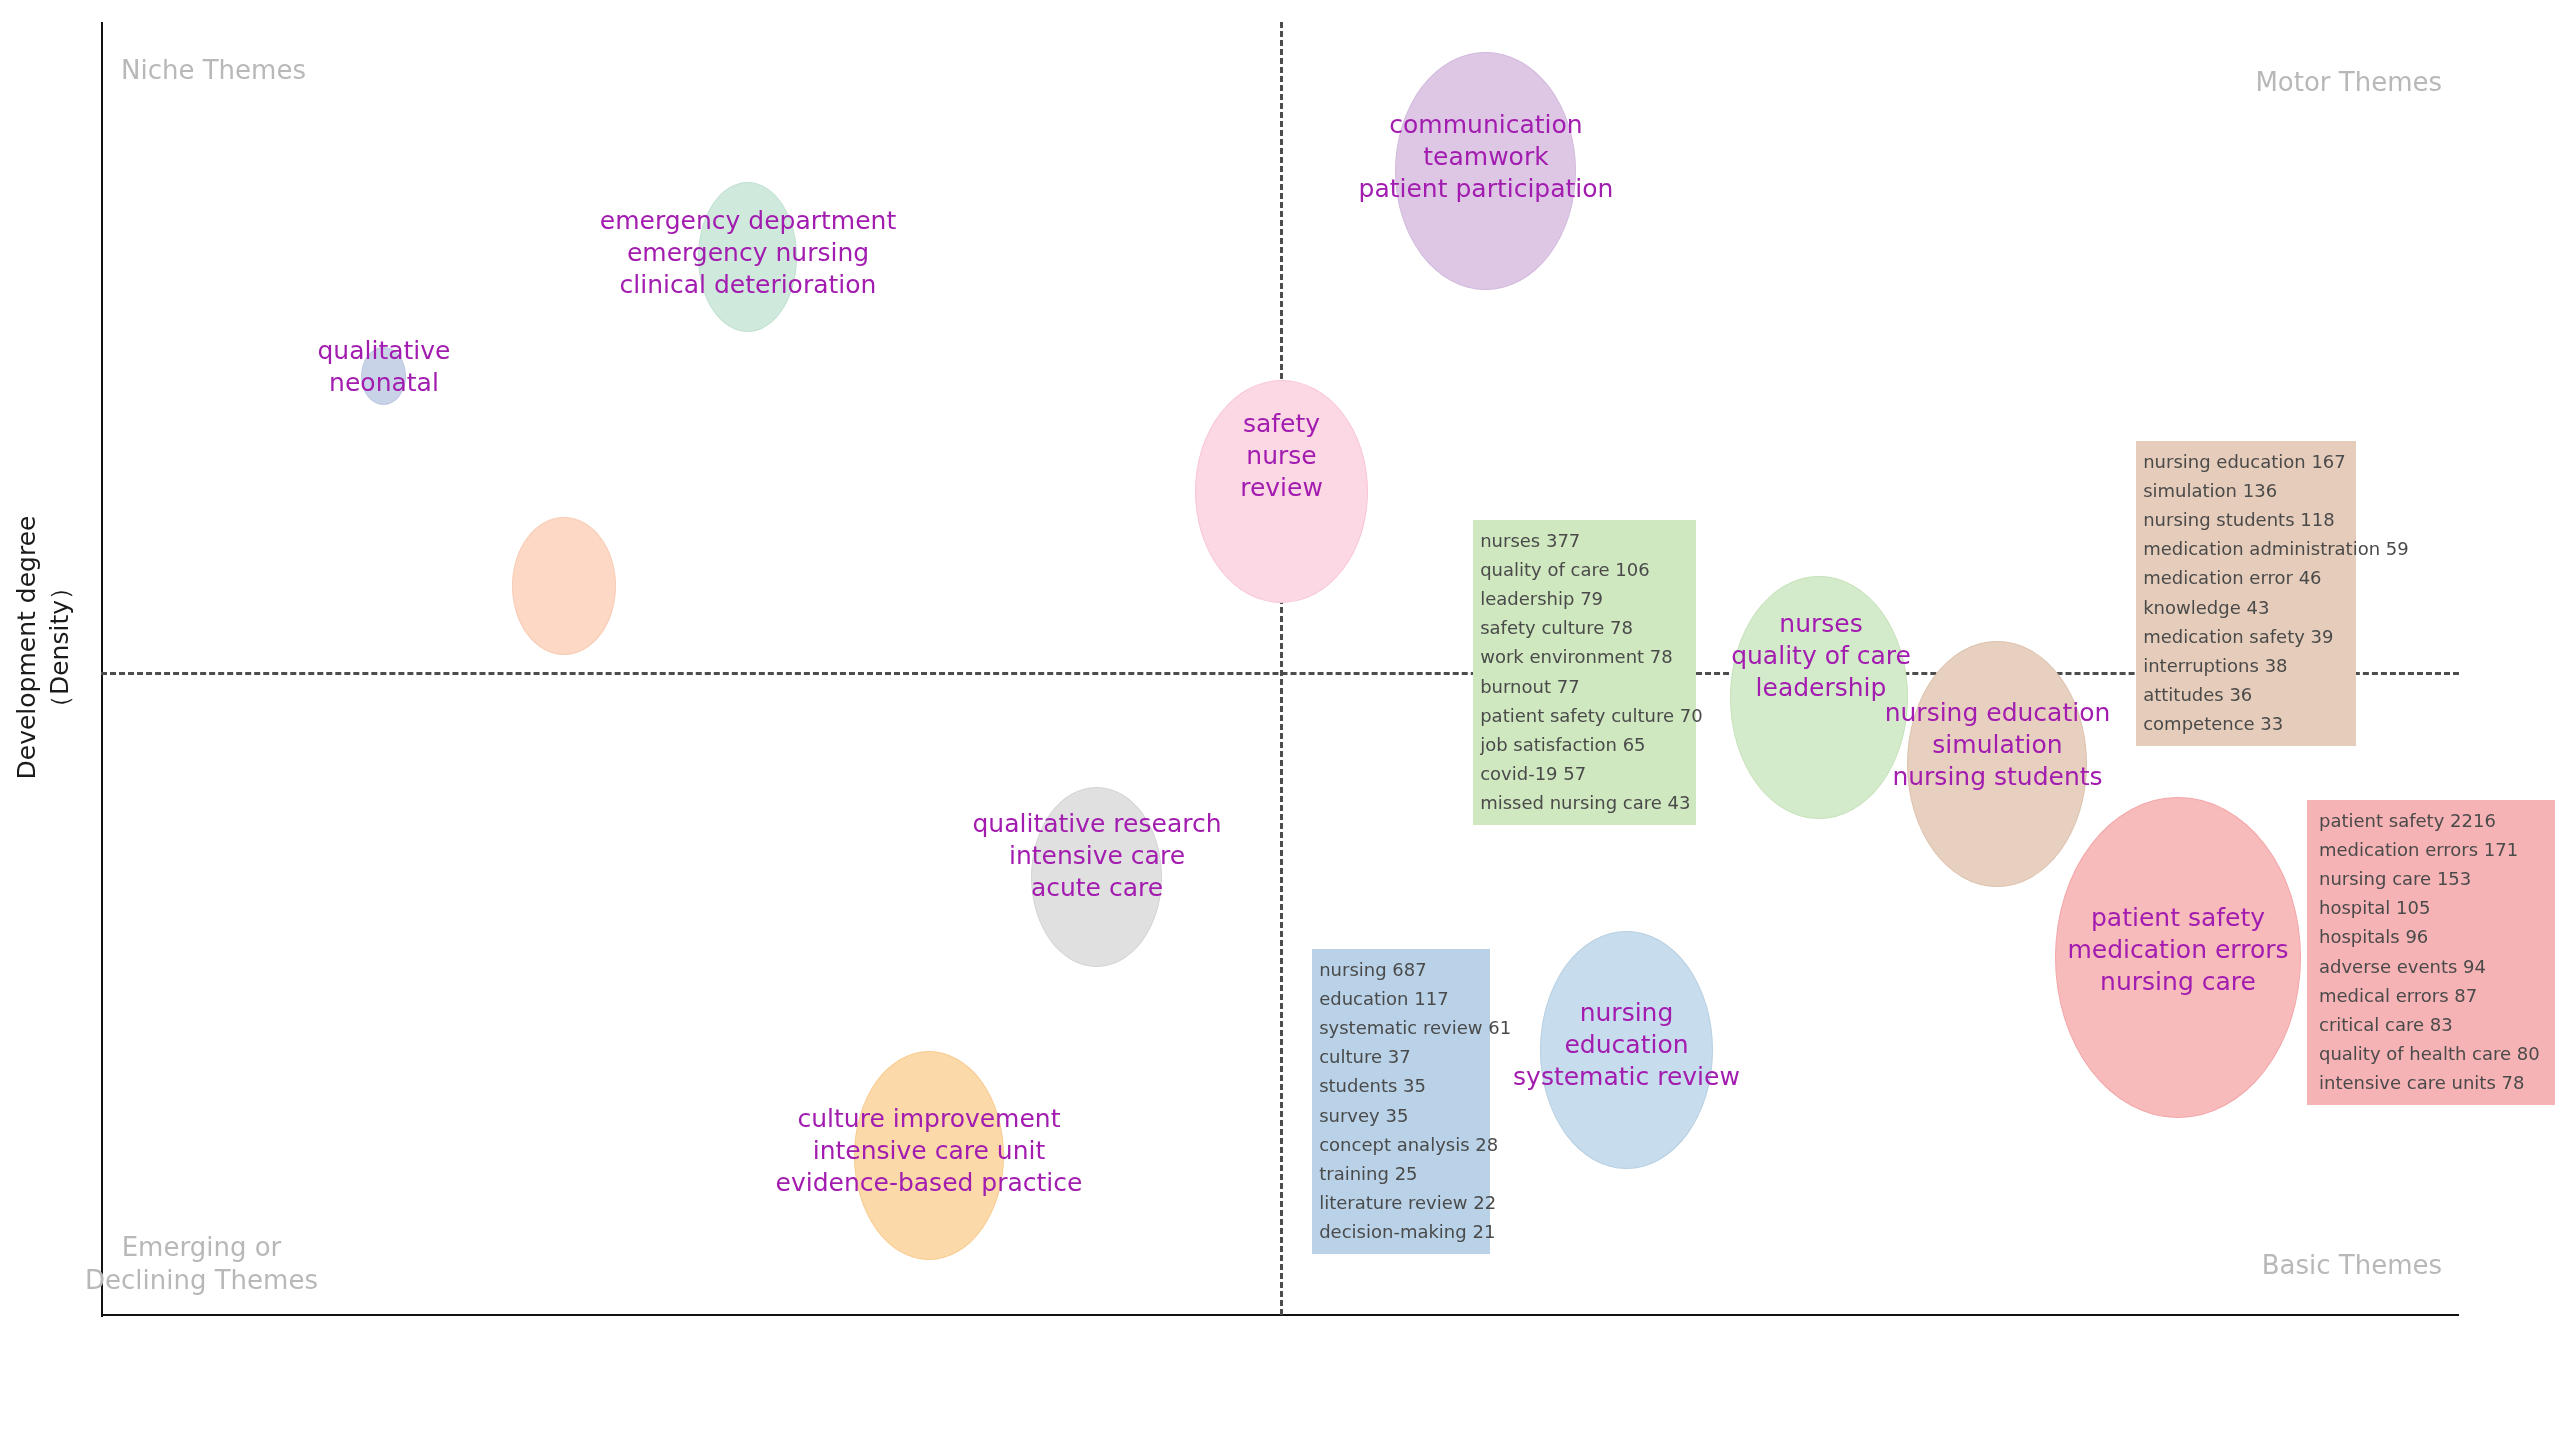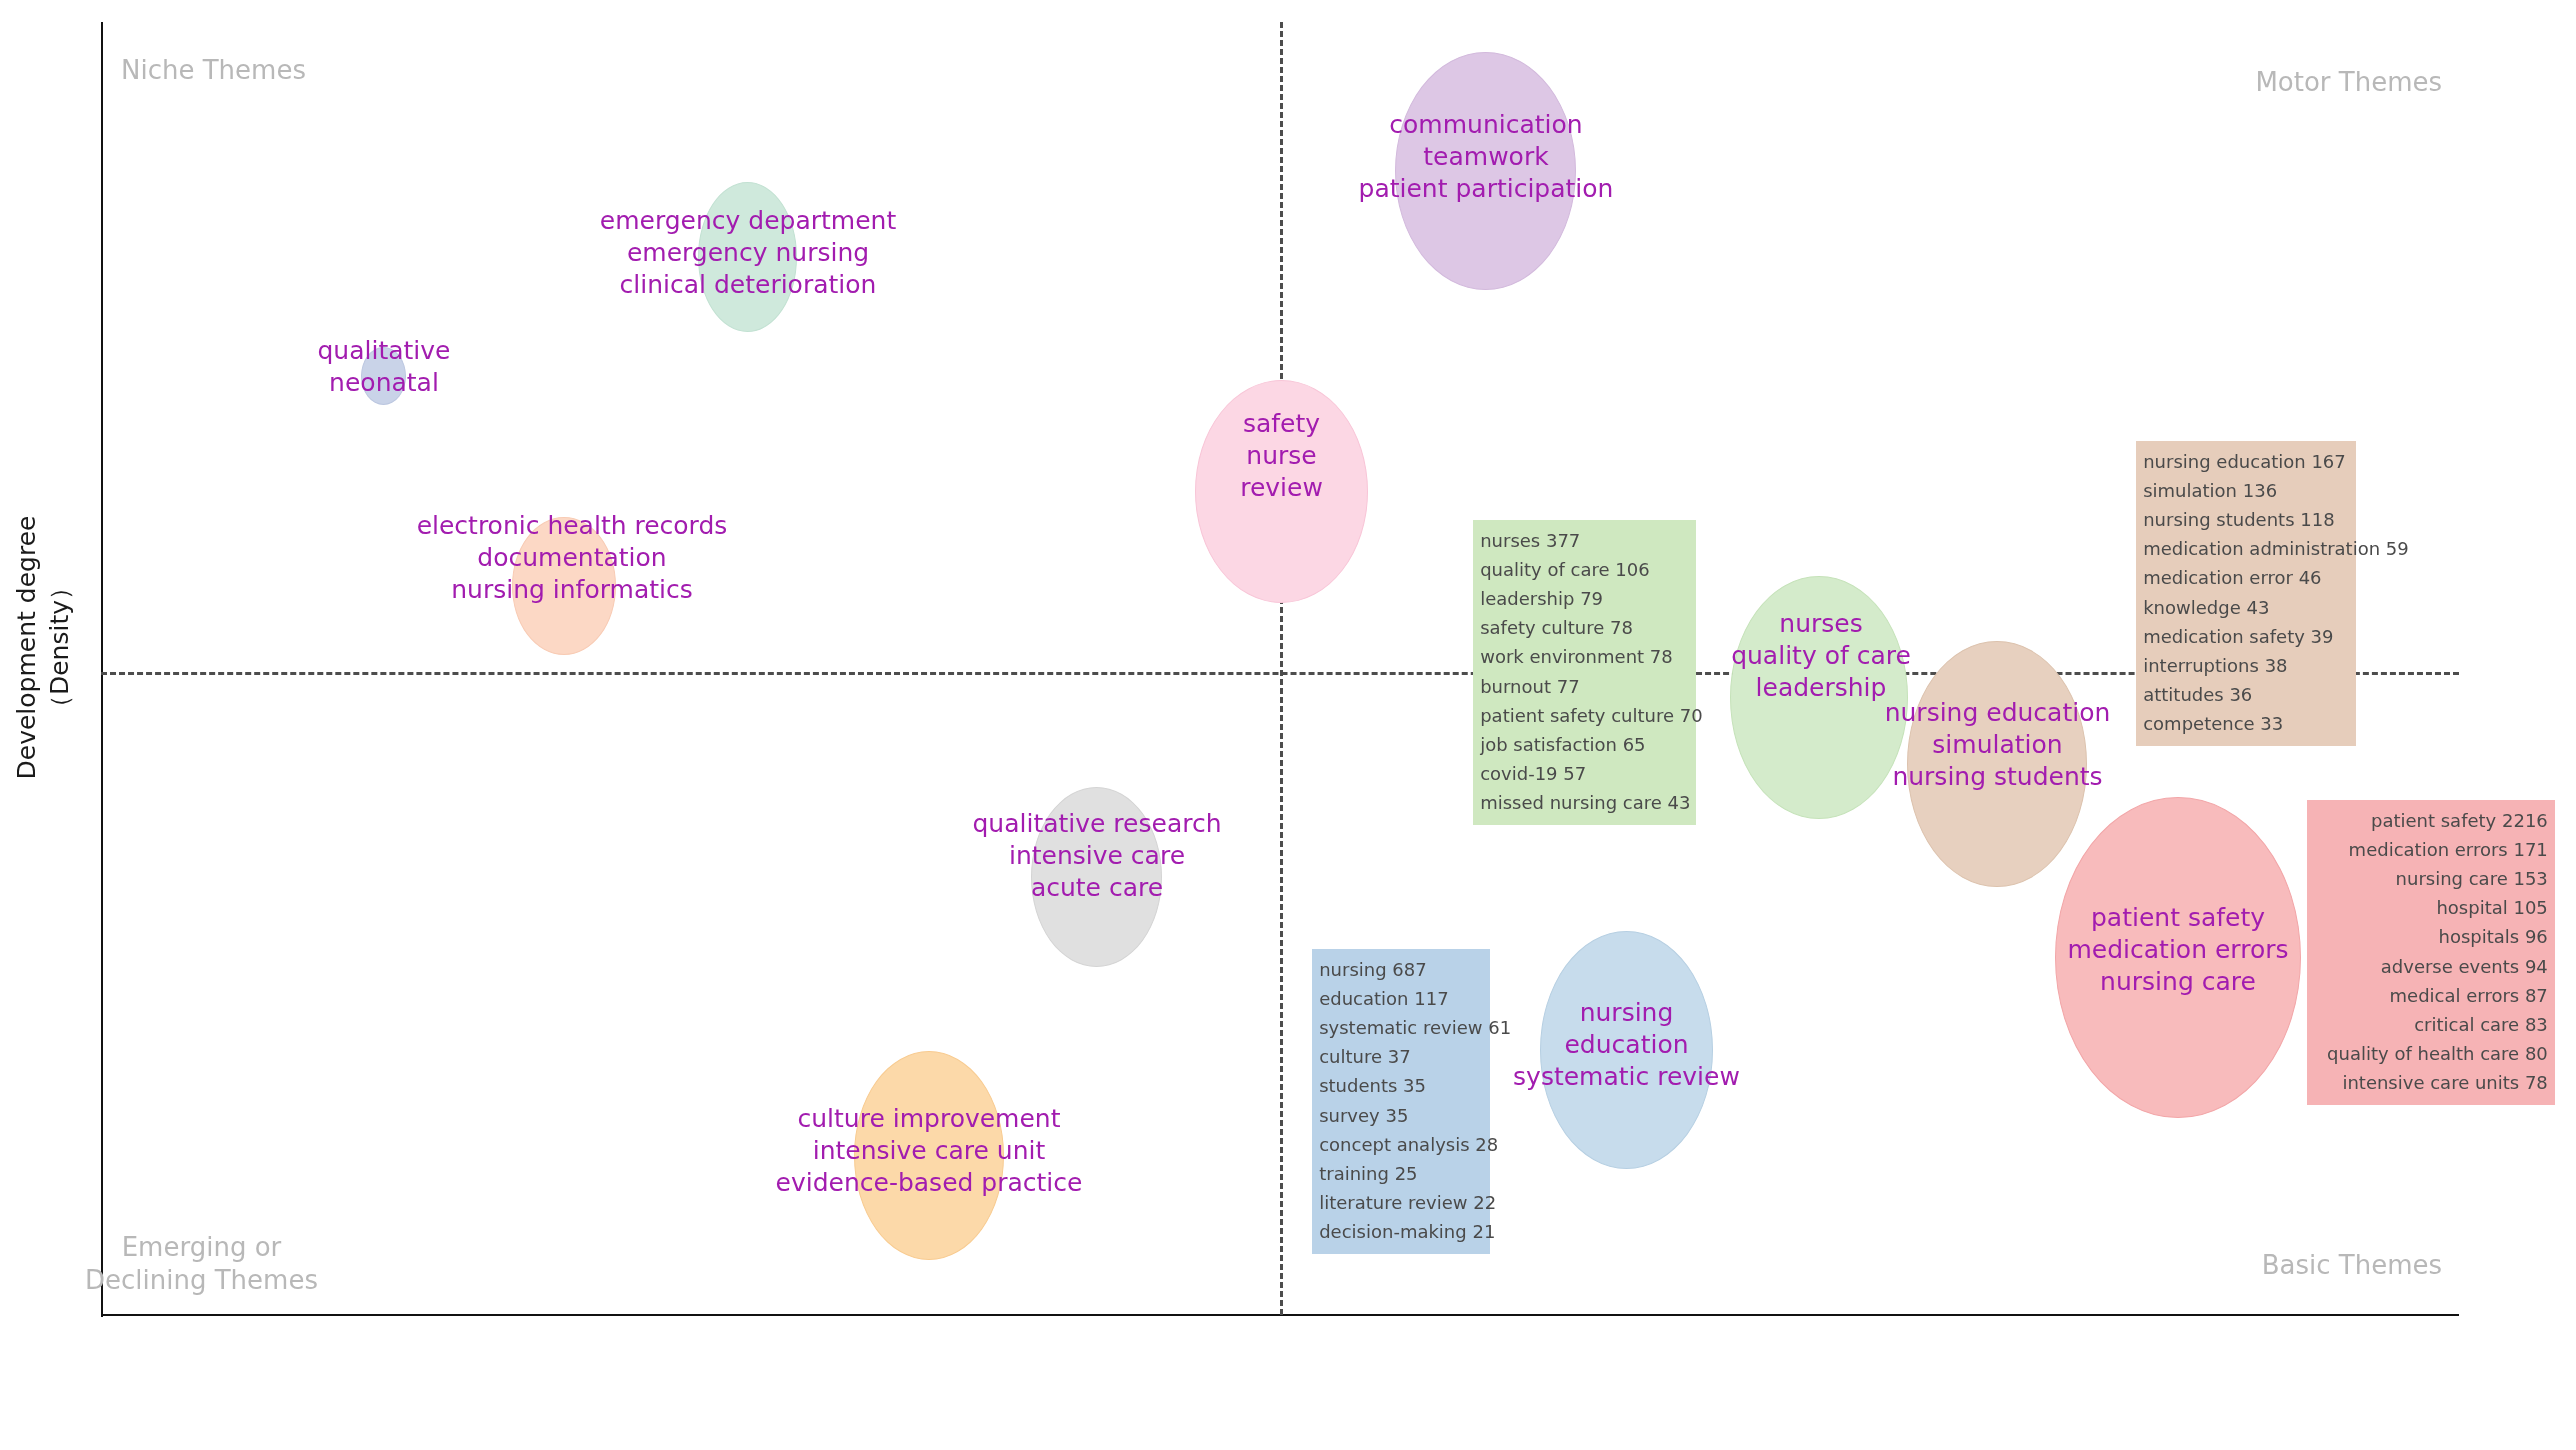--- a/index.html
+++ b/index.html
@@ -31,21 +31,21 @@
   .quad.br{right:134px;top:1249px;text-align:right;}
 
   
   .bubble{position:absolute;border-radius:50%;box-sizing:border-box;}
   .bubble-label{position:absolute;text-align:center;font-size:25px;color:#a21caf;
                 line-height:1.28;white-space:nowrap;pointer-events:none;}
 
   
   .wordbox{position:absolute;box-sizing:border-box;padding:5.8px 7.2px 7.2px 7.2px;
            font-size:18px;color:#4a4a4a;line-height:1.62;}
-  .wordbox.r{text-align:right;padding-left:12px;}
+  .wordbox.r{padding-left:12px;}
   .wordbox div{white-space:nowrap;}
 </style>
 </head>
 <body>
 
 <div id="stage">
 
   <div class="spine-left"></div>
   <div class="spine-bottom"></div>
   <div class="dash-v"></div>
@@ -123,25 +123,20 @@
   </div>
 
   <div class="bubble" style="left:698px;top:182px;width:99px;height:150px;background:#cfe9dc;border:1.4px solid #c2e1d2;"></div>
   <div class="bubble-label" style="left:525px;top:205px;width:446px;">
     <div>emergency department</div>
     <div>emergency nursing</div>
     <div>clinical deterioration</div>
   </div>
 
   <div class="bubble" style="left:512px;top:517px;width:104px;height:138px;background:#fcd8c5;border:1.4px solid #f8cbb4;"></div>
-  <div class="bubble-label" style="left:349px;top:510px;width:446px;">
-    <div>electronic health records</div>
-    <div>documentation</div>
-    <div>nursing informatics</div>
-  </div>
 
   <div class="bubble" style="left:1395px;top:52px;width:181px;height:238px;background:#ddc7e5;border:1.4px solid #d2b9dc;"></div>
   <div class="bubble-label" style="left:1270px;top:109px;width:432px;">
     <div>communication</div>
     <div>teamwork</div>
     <div>patient participation</div>
   </div>
 
   <div class="bubble" style="left:1195px;top:380px;width:173px;height:223px;background:#fcd7e4;border:1.4px solid #f8c5d7;"></div>
   <div class="bubble-label" style="left:1152px;top:408px;width:259px;">

